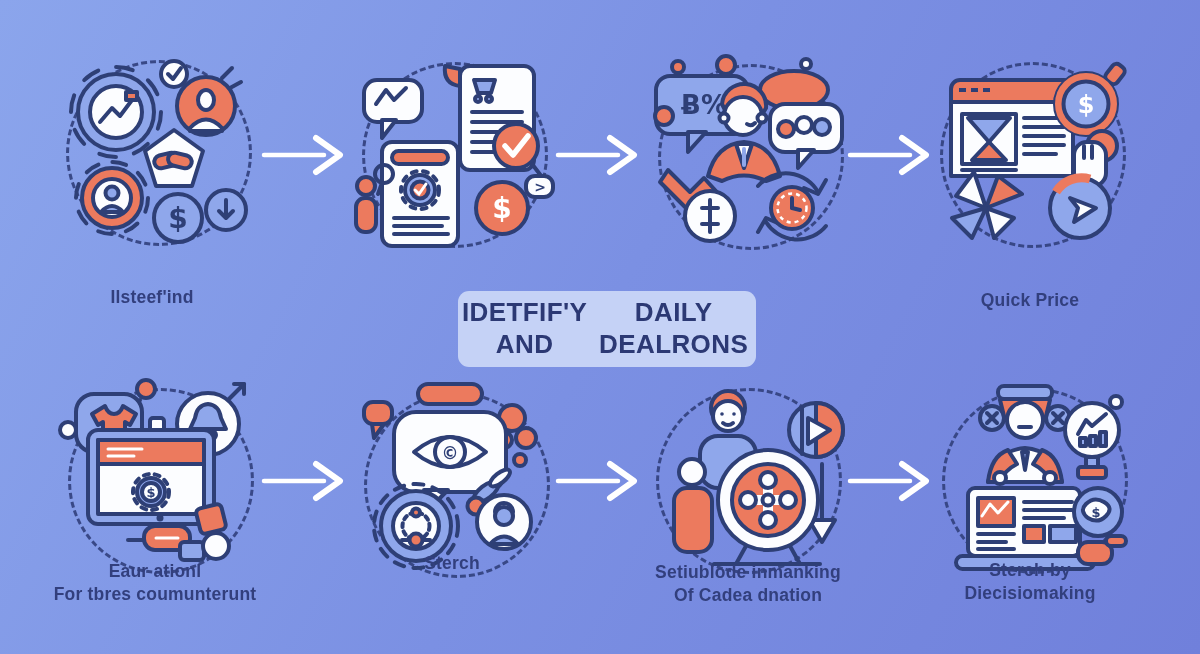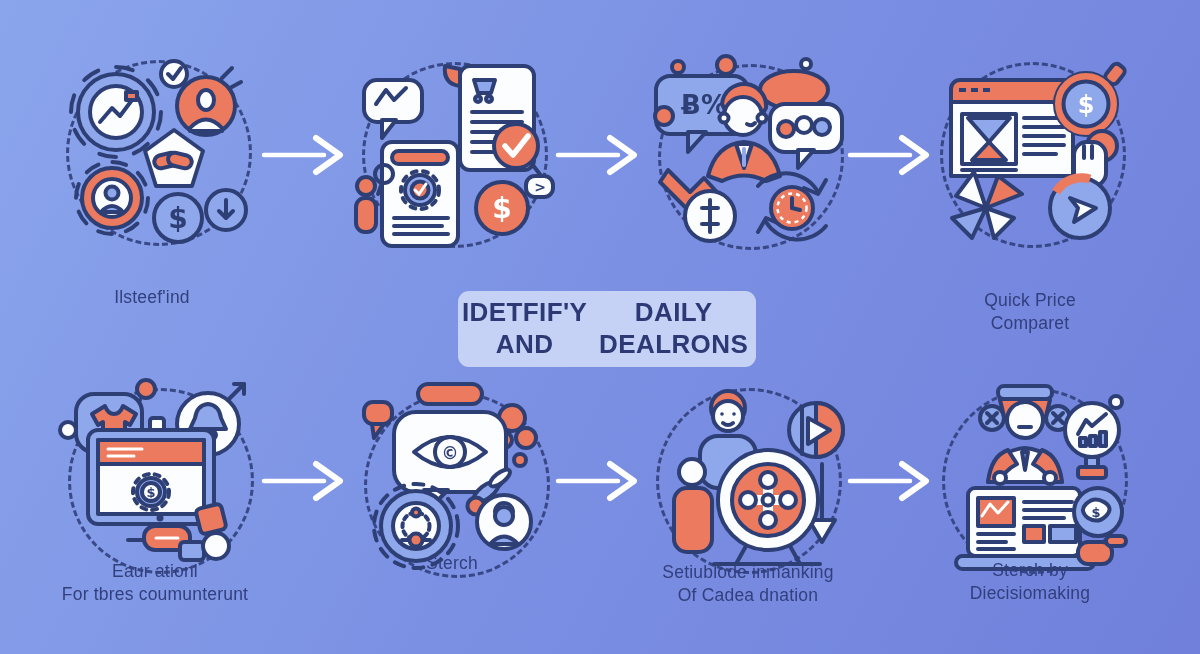--- a/index.html
+++ b/index.html
@@ -2,21 +2,21 @@
 <html><head>
 <meta charset="utf-8">
 <style>
   html,body{margin:0;padding:0;background:#6d7ed8;}
   .stage{position:relative;width:1200px;height:654px;overflow:hidden;
     background:linear-gradient(118deg,#8ba5ec 0%,#7b90e3 50%,#7080db 100%);
     font-family:"Liberation Sans",sans-serif;}
   .cluster{position:absolute;width:186px;height:186px;}
   .ring{position:absolute;inset:0;border:3px dashed #33427f;border-radius:50%;opacity:.92;}
   .cluster svg{position:absolute;left:-12px;top:-12px;overflow:visible;}
-  .label{position:absolute;width:300px;text-align:center;font-weight:normal;
+  .label{position:absolute;width:300px;text-align:center;font-weight:bold;
     font-size:17.5px;color:#323f7d;line-height:1.32;letter-spacing:.2px;}
   .title-card{position:absolute;left:458px;top:291px;width:298px;height:76px;
     background:#c5d2f6;border-radius:11px;display:flex;flex-direction:row;
     align-items:center;justify-content:center;font-weight:bold;font-size:26px;
     color:#2c3974;letter-spacing:.4px;line-height:1.22;text-align:center;}
   .arrow{position:absolute;}
   
   .st{stroke:#2e3f76;stroke-width:4;stroke-linecap:round;stroke-linejoin:round;}
   .fw{fill:#fcfdff}.fb{fill:#8fa7eb}.fo{fill:#ec7a5e}.fn{fill:none}
   .tx{font-family:"DejaVu Sans",sans-serif;font-weight:bold;fill:#2e3f76;text-anchor:middle;}
@@ -227,21 +227,20 @@
         <polygon points="142,148 168,158 146,172 150,158" class="fw st" stroke-width="3"></polygon>
       </g>
     </svg>
   </div>
 
   <div class="label" style="left:2px;top:286px">
     <div>Ilsteef'ind</div>
   </div>
   <div class="label" style="left:880px;top:289px">
     <div>Quick Price</div>
-    <div>Comparet</div>
   </div>
 
   <div class="title-card">
     <div>IDETFIF'Y AND</div>
     <div>DAILY DEALRONS</div>
   </div>
 
   <div class="cluster" style="left:68px;top:388px">
     <div class="ring"></div>
     <svg width="210" height="210" viewBox="0 0 210 210">

